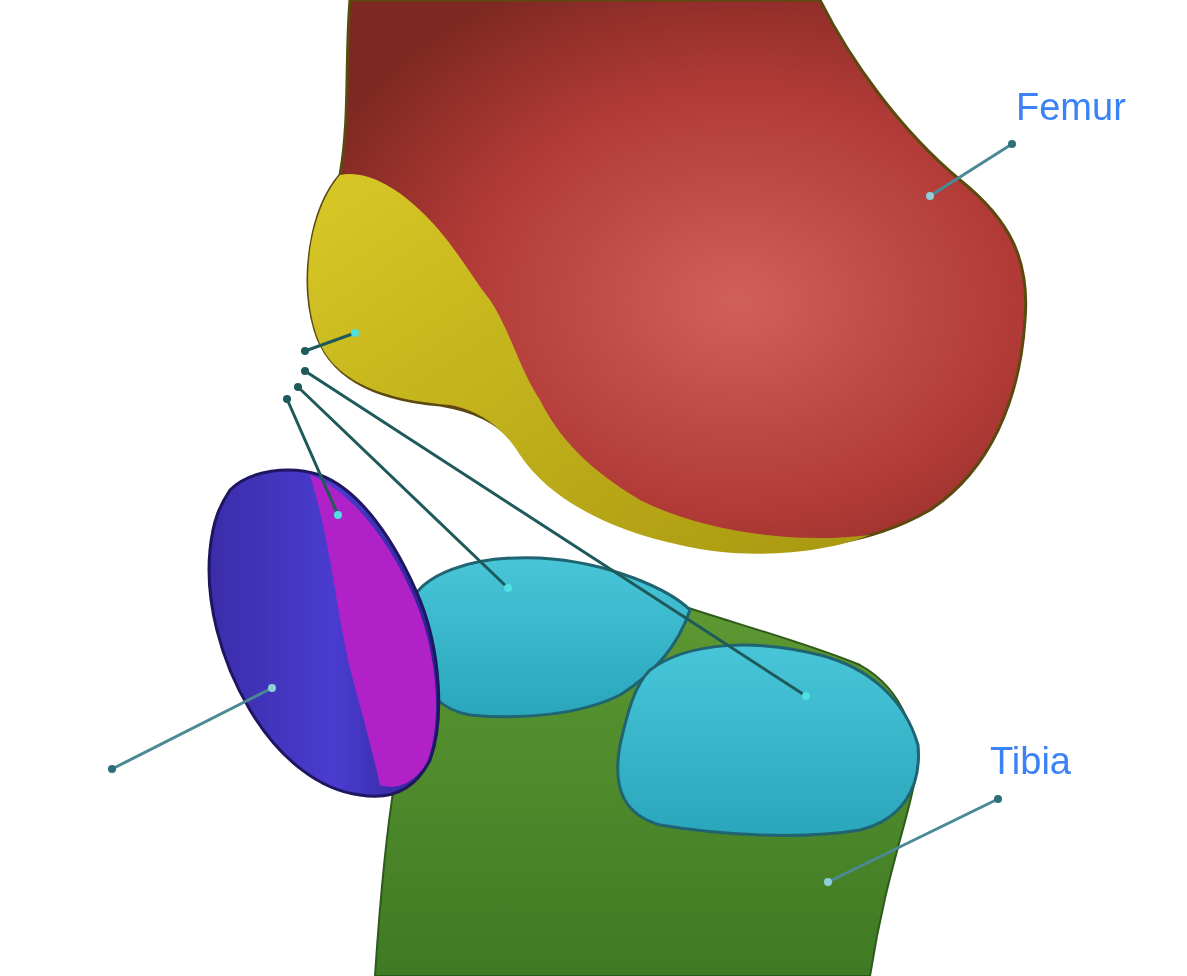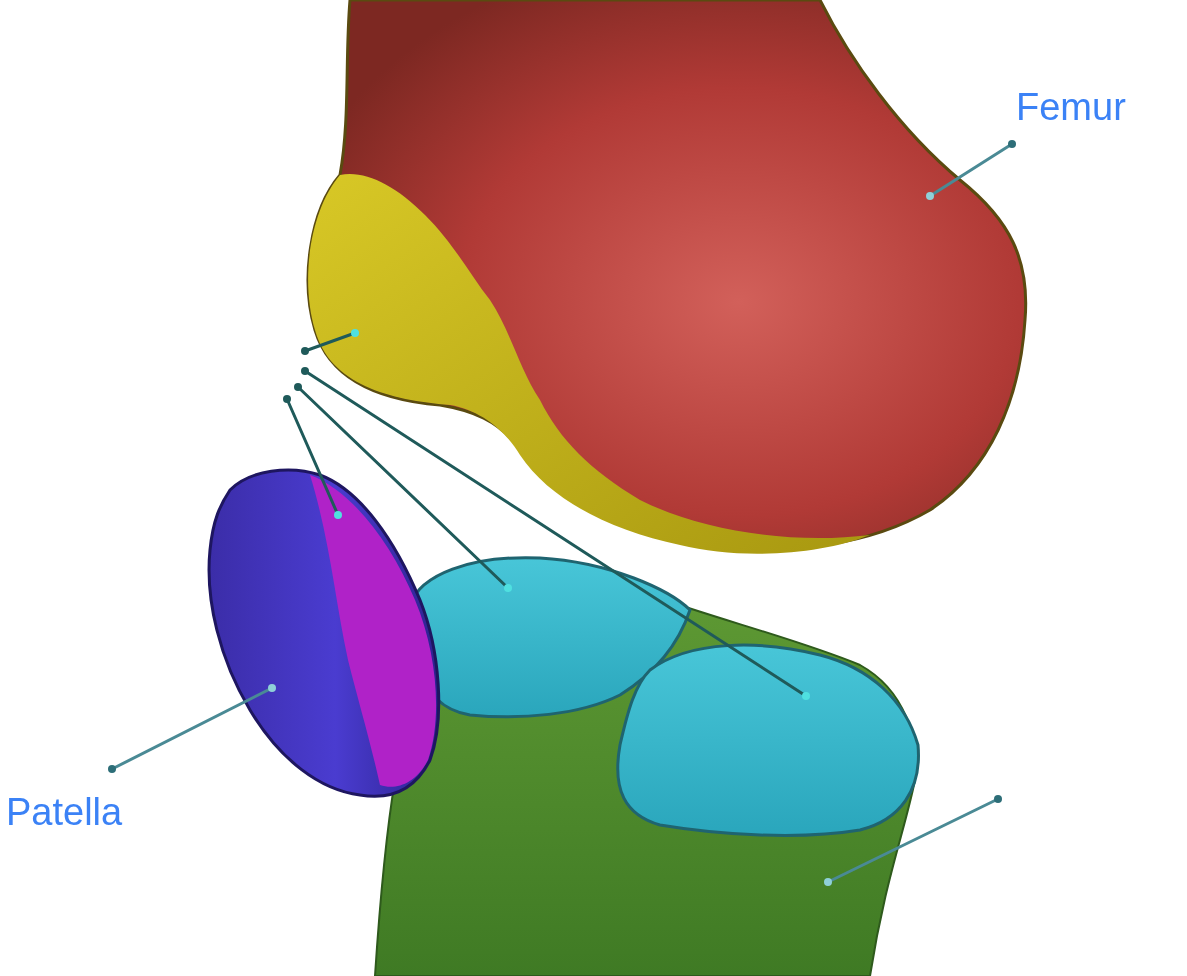--- a/index.html
+++ b/index.html
@@ -90,14 +90,14 @@
       <circle cx="112" cy="769" r="4" fill="#2d6e78"></circle>
       <circle cx="272" cy="688" r="4" fill="#8fd0d8"></circle>
 
       <line x1="998" y1="799" x2="828" y2="882" stroke="#4a8a95" stroke-width="3"></line>
       <circle cx="998" cy="799" r="4" fill="#2d6e78"></circle>
       <circle cx="828" cy="882" r="4" fill="#8fd0d8"></circle>
     </g>
   </svg>
 
   <div class="label" style="left:1016px; top:88px;">Femur</div>
-  <div class="label" style="left:6px; top:793px;">Patella</div>
+  <div class="label" style="left:990px; top:742px;">Tibia</div>
 </div>
 
 </body></html>

